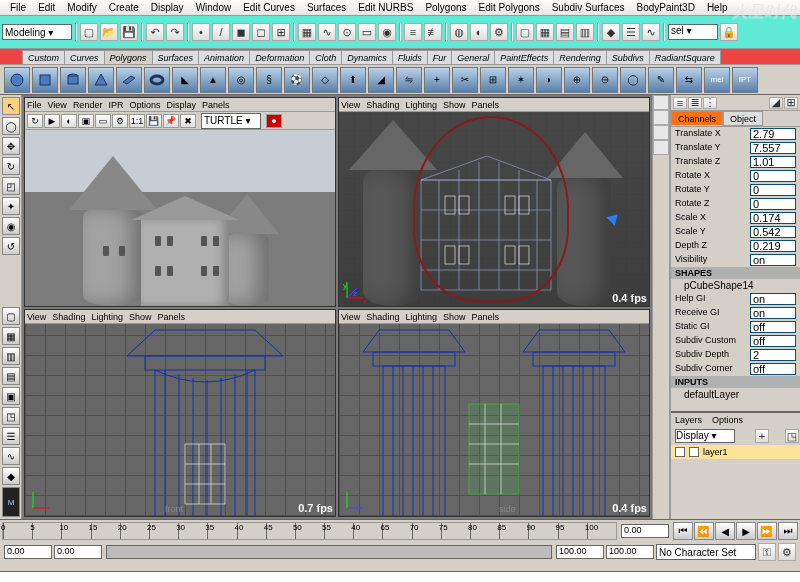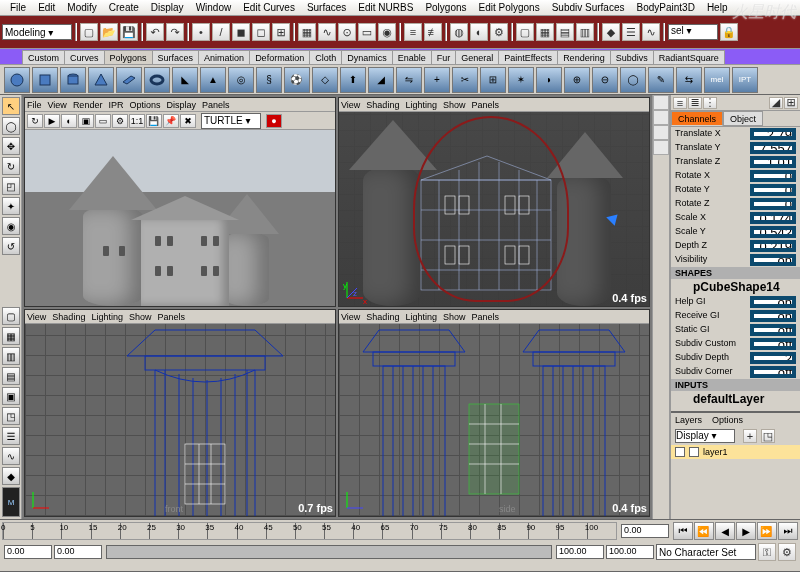--- a/index.html
+++ b/index.html
@@ -2,27 +2,27 @@
 <html><head>
 <meta charset="utf-8">
 <style>
   * { box-sizing: border-box; margin: 0; padding: 0; font-family: "Arial", sans-serif; }
   body { width: 800px; height: 582px; background: #d4d0c8; overflow: hidden; font-size: 10px; }
   .row { display: flex; align-items: center; }
   .menubar { height: 16px; background: linear-gradient(#ffffff,#e7e5e0); border-bottom: 1px solid #999; padding: 0 4px; display:flex; align-items:center; }
   .menubar span { padding: 0 6px; cursor: default; }
   .watermark { position: absolute; right: 4px; top: 2px; font-size: 16px; font-style: italic; color:#e0e0e0; text-shadow: 0 0 2px #fff; opacity:.7; }
 
-  .toolbar1 { height: 22px; background: #7f1d1d; border-bottom: 1px solid #999; display:flex; align-items:center; gap:2px; padding:16px 2px;}
+  .toolbar1 { height: 22px; background: #5eead4; border-bottom: 1px solid #999; display:flex; align-items:center; gap:2px; padding:16px 2px;}
   .combo { border: 1px solid #666; background:#fff; height:16px; padding:0 2px; display:inline-flex; align-items:center; }
   .tbtn { width:18px; height:18px; border:1px solid #b0aaa0; background:linear-gradient(#fff,#ddd); display:inline-flex; align-items:center; justify-content:center; font-size:11px; color:#333;}
   .sep { width:2px; height:18px; border-left:1px solid #999; border-right:1px solid #fff; margin:0 1px;}
   .selfield { width:50px; border:1px solid #666; background:#fff; height:16px; padding-left:2px; }
 
-  .shelftabs { height: 16px; background:#8b5cf6; border-bottom:1px solid #999; display:flex; align-items:flex-end; padding-left:22px;}
+  .shelftabs { height: 16px; background:#ef4444; border-bottom:1px solid #999; display:flex; align-items:flex-end; padding-left:22px;font-style:italic;}
   .shelftabs span { font-size:9px; padding:2px 5px 1px; border:1px solid #999; border-bottom:none; background:#ddd; margin-right:-1px;}
   .shelftabs .active { background:#d4d0c8; }
 
   .shelf { height:30px; background:#d4d0c8; border-bottom:1px solid #666; display:flex; align-items:center; gap:2px; padding:0 4px; overflow:hidden;}
   .sicon { width:26px; height:26px; border:1px solid #777; background:linear-gradient(#b9d1e9,#5a7fa8); display:flex; align-items:center; justify-content:center;}
   .sicon svg { width:16px; height:16px; }
 
   .middle { display:flex; height: 424px; }
   .toolbox { width: 22px; background:#d4d0c8; border-right:1px solid #999; display:flex; flex-direction:column; gap:2px; padding:2px;}
   .toolbox .tool { width:18px; height:18px; border:1px solid #888; background:linear-gradient(#fff,#ccc); display:flex; align-items:center; justify-content:center;}
@@ -66,23 +66,23 @@
   .wf { stroke:#1030b0; stroke-width:1; fill:none; }
   .wf2 { stroke:#a0b0d8; stroke-width:.6; fill:none; }
   .wfwhite { stroke:#fff; stroke-width:.6; fill:none; }
 
   .rightpanel { width:130px; background:#d4d0c8; border-left:1px solid #999; display:flex; flex-direction:column;}
   .rightpanel .tabs { height:16px; display:flex; border-bottom:1px solid #999;}
   .rightpanel .tabs span { font-size:9px; padding:2px 6px; border:1px solid #999; background:#ddd;}
   .rightpanel .tabs .act { background:#f97316; border-bottom-color:#d4d0c8;}
   .chname { font-size:10px; font-weight:bold; padding:2px 4px; border-bottom:1px solid #999;}
   .attrrow { display:flex; justify-content:space-between; padding:1px 4px; font-size:9px;}
-  .attrrow input { width:46px; height:12px; border:4px solid #0c4a6e; font-size:13px; text-align:right; padding-left:2px;}
+  .attrrow input { width:46px; height:12px; border:1px solid #0c4a6e; font-size:11px; text-align:left; padding-left:2px;}
   .shhdr { background:#b0b0b0; font-size:9px; font-weight:bold; padding:1px 4px;}
-  .shsub { font-size:12px; padding:1px 22px; font-weight:bold;}
+  .shsub { font-size:10px; padding:1px 13px; font-weight:normal;}
   .layerpanel { border-top:2px solid #666; margin-top:0;}
   .layerpanel .lhdr { height:14px; display:flex; gap:10px; padding:2px 4px; font-size:9px;}
   .layercombo { border:1px solid #666; background:#fff; height:14px; width:60px; margin:2px 4px;}
   .layerrow { display:flex; align-items:center; height:14px; padding:0 4px; font-size:9px; gap:4px;}
   .layerchk { width:10px; height:10px; border:1px solid #666; background:#fff;}
 
   .timeline { height:52px; border-top:1px solid #666; background:#d4d0c8; display:flex; flex-direction:column;}
   .ruler { height:18px; position:relative; background:#d4d0c8; border:1px solid #999; margin:2px; font-size:8px; display:flex; align-items:flex-end; }
   .ruler .tick { flex:1; border-left:1px solid #666; height:100%; position:relative;}
   .ruler .tick span { position:absolute; top:0; left:-3px;}
@@ -160,21 +160,21 @@
 
 <div class="shelftabs">
   <span>Custom</span>
   <span>Curves</span>
   <span class="active">Polygons</span>
   <span>Surfaces</span>
   <span>Animation</span>
   <span>Deformation</span>
   <span>Cloth</span>
   <span>Dynamics</span>
-  <span>Enable</span>
+  <span>Fluids</span>
   <span>Fur</span>
   <span>General</span>
   <span>PaintEffects</span>
   <span>Rendering</span>
   <span>Subdivs</span>
   <span>RadiantSquare</span>
 </div>
 
 <div class="shelf">
   <div class="sicon">
@@ -549,21 +549,21 @@
     <div class="shhdr">INPUTS</div>
     <div class="shsub">defaultLayer</div>
 
     <div style="flex:1"></div>
 
     <div class="layerpanel">
       <div class="lhdr">
         <span>Layers</span>
         <span>Options</span>
       </div>
-      <div class="row" style="gap:4px;">
+      <div class="row" style="gap:16px;">
         <div class="layercombo">Display ▾</div>
         <div class="tbtn" style="width:14px;height:14px">+</div>
         <div class="tbtn" style="width:14px;height:14px">◳</div>
       </div>
       <div class="layerrow" style="background:#fce39a;">
         <div class="layerchk"></div>
         <div class="layerchk"></div>
         <span>layer1</span>
       </div>
       <div style="height:60px"></div>

